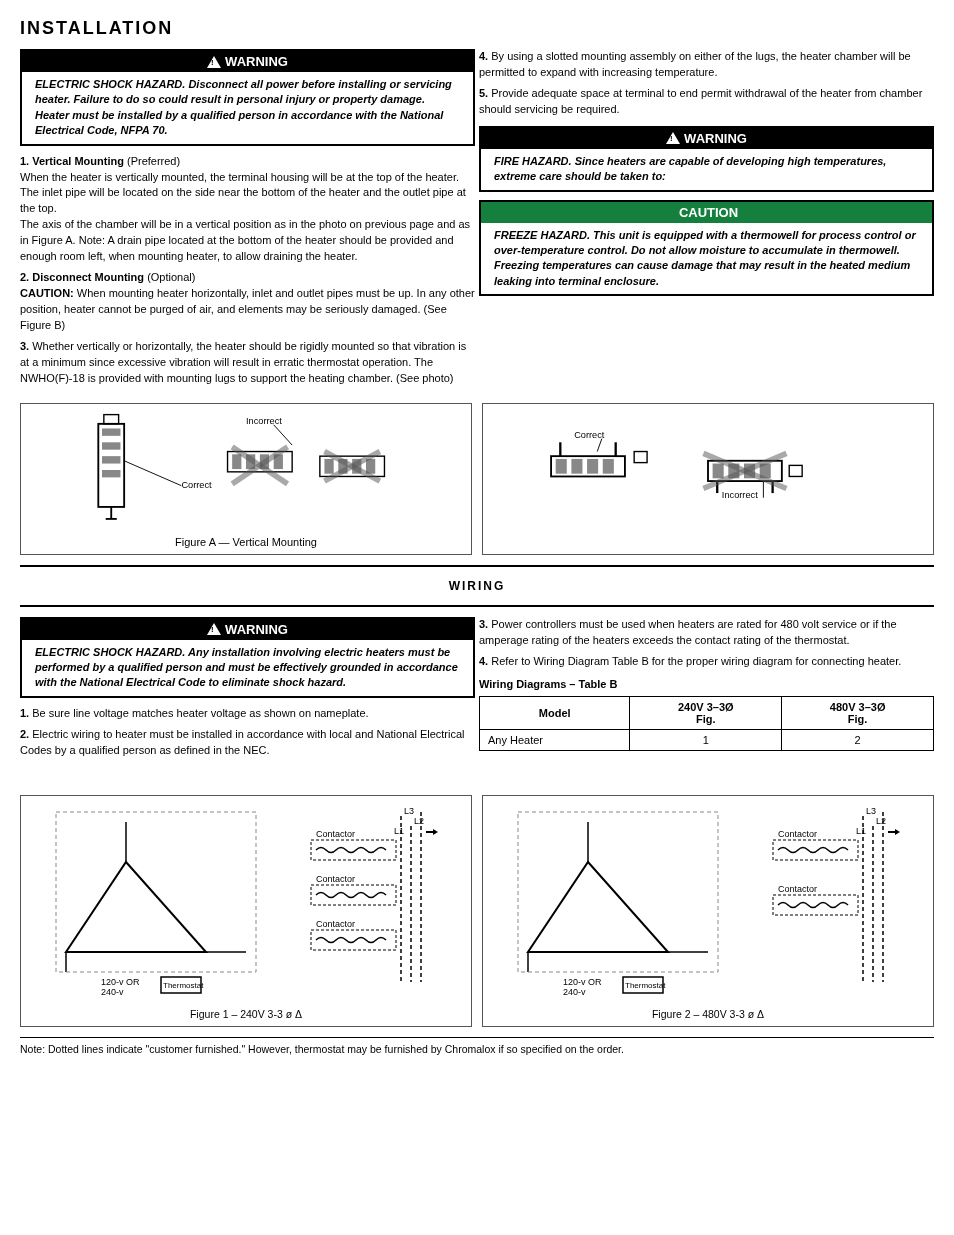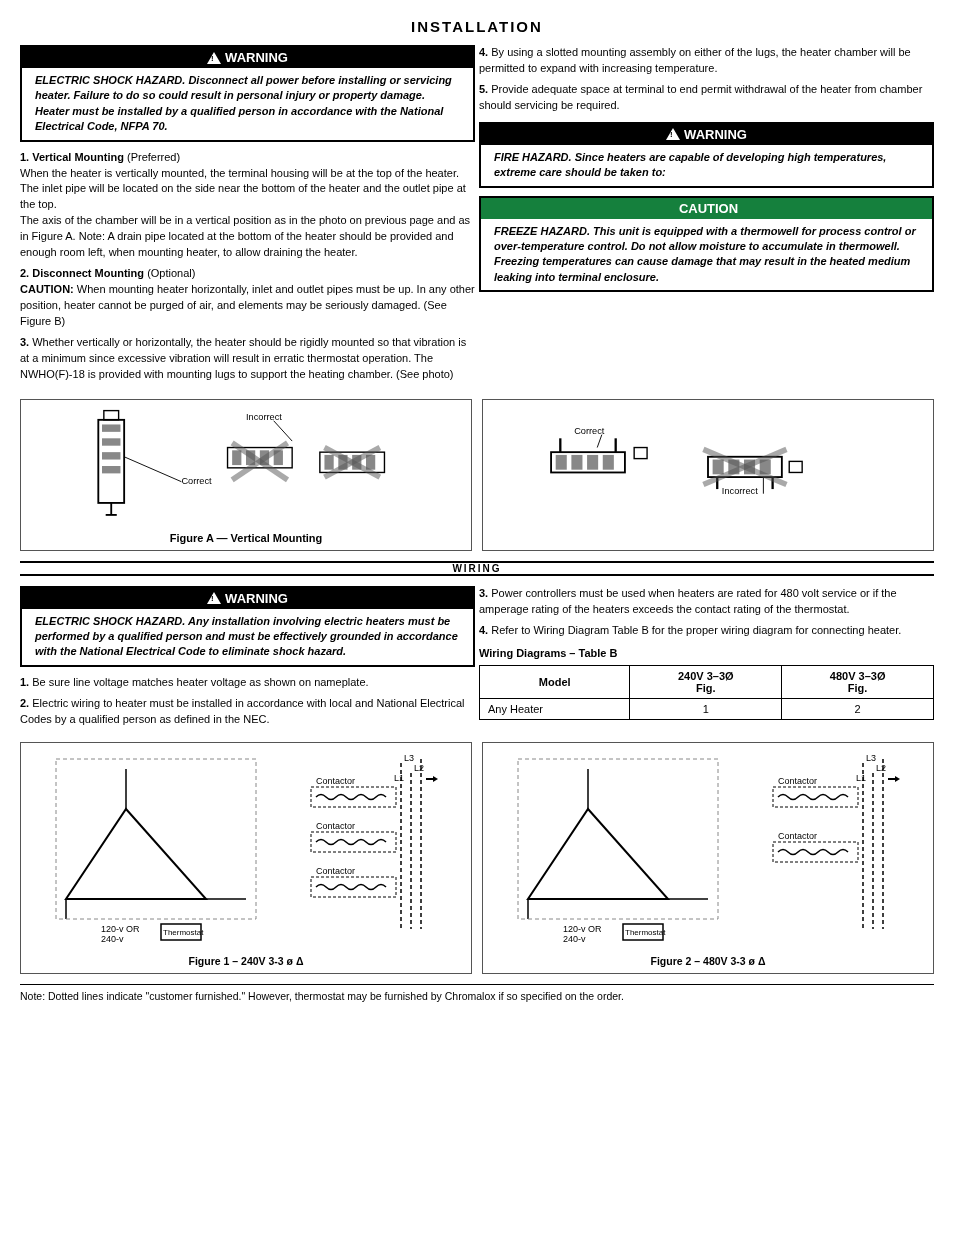--- a/index.html
+++ b/index.html
@@ -6,22 +6,22 @@
     body {
       font-family: Arial, Helvetica, sans-serif;
       font-size: 11px;
       background: #fff;
       color: #000;
       width: 954px;
       min-height: 1235px;
       padding: 18px 20px;
     }
     h1.page-title {
-      text-align: center;
-      font-size: 15px;
+      text-align: left;
+      font-size: 18px;
       font-weight: bold;
       letter-spacing: 2px;
       text-transform: uppercase;
       margin-bottom: 10px;
     }
     .two-col {
       display: flex;
       gap: 4px;
     }
     .col-left { flex: 1; }
@@ -109,41 +109,41 @@
     .figure-box {
       flex: 1;
       border: 1px solid #555;
       padding: 6px;
       min-height: 140px;
       position: relative;
       background: #fff;
     }
     .figure-caption {
       text-align: center;
-      font-weight: bold;
+      font-weight: normal;
       font-size: 11px;
       margin-top: 4px;
     }
 
     
     .diagram-svg {
       width: 100%;
       height: 120px;
     }
 
     
     .section-title {
       text-align: center;
-      font-size: 10px;
+      font-size: 12px;
       font-weight: bold;
       letter-spacing: 2px;
       text-transform: uppercase;
       border-top: 2px solid #000;
       border-bottom: 2px solid #000;
-      padding: 0 0;
+      padding: 12px 0;
       margin: 10px 0;
     }
 
     
     .wiring-table {
       width: 100%;
       border-collapse: collapse;
       margin: 6px 0;
       font-size: 11px;
     }
@@ -164,24 +164,25 @@
       display: flex;
       gap: 10px;
       margin-top: 8px;
     }
     .wiring-fig-box {
       flex: 1;
       border: 1px solid #555;
       padding: 6px;
       min-height: 200px;
       position: relative;
+      margin-top: 22px;
     }
     .wiring-fig-caption {
       text-align: center;
-      font-weight: bold;
+      font-weight: normal;
       font-size: 10.5px;
       margin-top: 4px;
     }
 
     
     .bottom-note {
       border-top: 1px solid #000;
       margin-top: 10px;
       padding-top: 5px;
       font-size: 10.5px;

